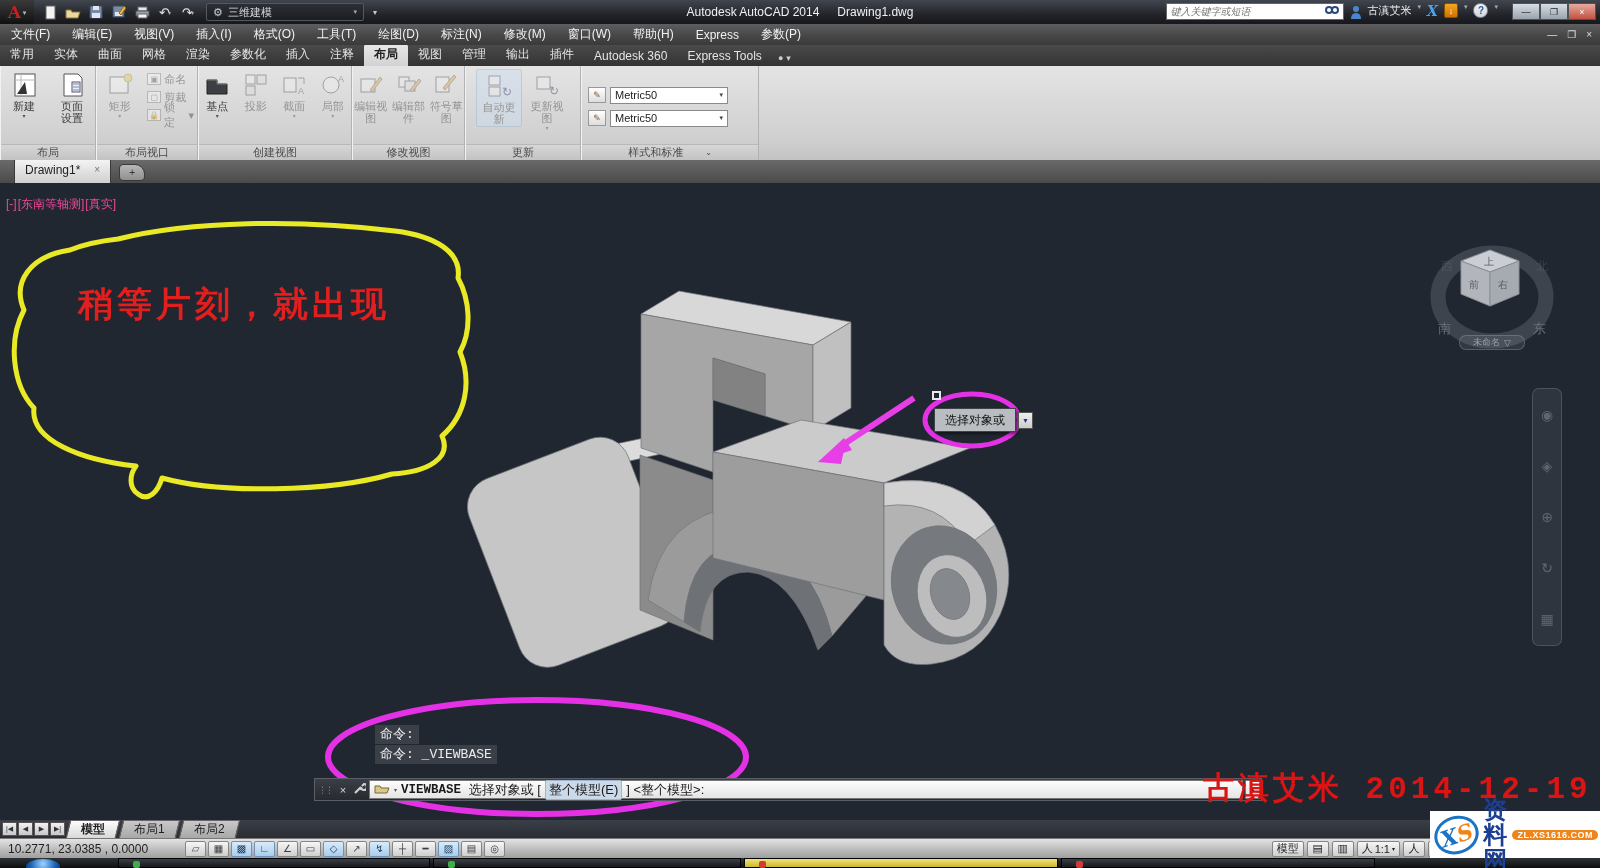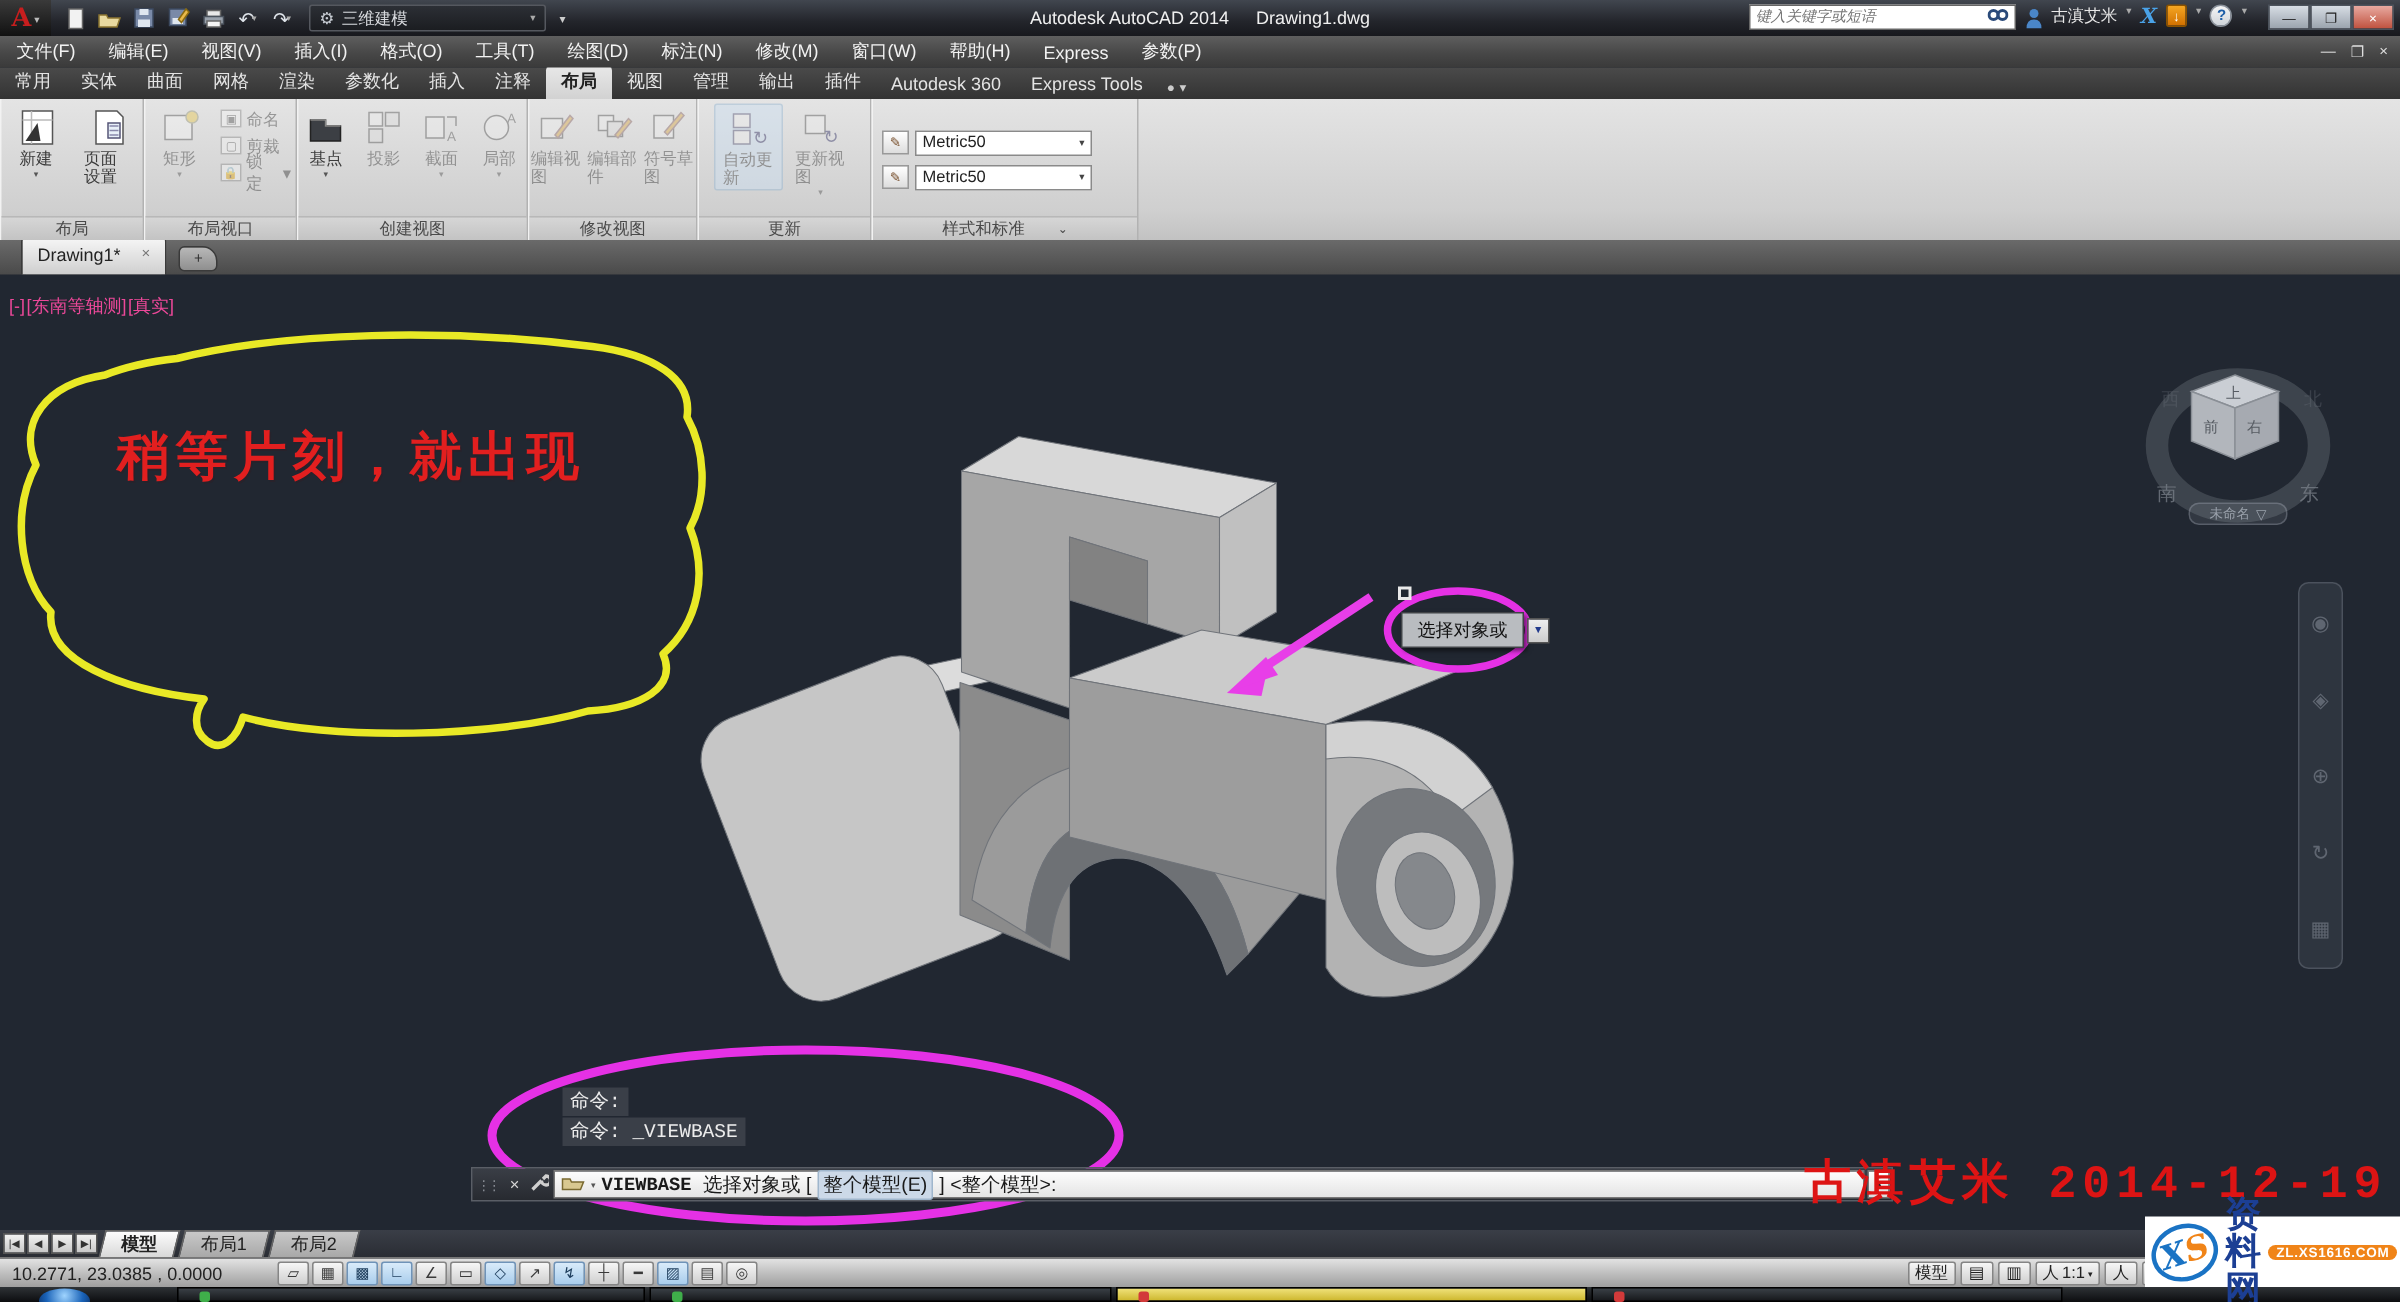--- a/index.html
+++ b/index.html
@@ -40,21 +40,21 @@
   .rtab{padding:2px 10px 3px;font-size:12px;cursor:default}
   .rtab.active{background:linear-gradient(#e8e8e8,#d2d2d2);color:#222;border-radius:3px 3px 0 0;font-weight:bold}
   .rcloud{margin-left:6px;display:flex;align-items:center;gap:3px;color:#ccc;font-size:9px;padding-bottom:3px}
   
   #panels{top:66px;left:0;width:1600px;height:94px;background:linear-gradient(#e4e4e4,#cfcfcf 80%,#c2c2c2);display:flex;z-index:27}
   .panel{height:94px;border-right:1px solid #b2b2b2;border-left:1px solid #f2f2f2;display:flex;flex-direction:column}
   .pbody{flex:1;display:flex;align-items:flex-start;justify-content:center;gap:2px;padding-top:3px}
   .pfoot{height:16px;background:linear-gradient(#d6d6d6,#c3c3c3);border-top:1px solid #b8b8b8;font-size:11px;color:#4a4a4a;display:flex;align-items:center;justify-content:center;gap:4px}
   .rbtn{display:flex;flex-direction:column;align-items:center;width:46px;padding:1px 0;border-radius:2px;color:#3c3c3c}
   .rbtn .ric{height:30px;display:flex;align-items:center;justify-content:center}
-  .rbtn .rlbl{font-size:11px;line-height:12px}
+  .rbtn .rlbl{font-size:11px;text-align:center;line-height:12px}
   .rbtn .rcar{font-size:6px;color:#555}
   .rbtn.dim{opacity:.45}
   .rbtn.hl{background:#cbdff2;border:1px solid #93b5d2}
   .smallcol{display:flex;flex-direction:column;gap:2px;padding-top:2px}
   .sbtn{display:flex;align-items:center;gap:3px;font-size:11px;color:#3c3c3c;height:16px;padding:0 3px}
   .sbtn.dim{opacity:.45}
   .sico{width:14px;height:12px;border:1px solid #8a8a8a;background:#f4f4f4;display:flex;align-items:center;justify-content:center;font-size:8px;color:#555}
   .stylerow{display:flex;align-items:center;gap:4px;margin:2px 6px}
   .styleico{width:18px;height:16px;border:1px solid #999;background:linear-gradient(#fff,#ddd);display:flex;align-items:center;justify-content:center;font-size:9px;color:#7a5230}
   .styledd{width:118px;height:17px;background:#fff;border:1px solid #8a8a8a;display:flex;align-items:center;font-size:11px;color:#222;padding:0 4px;justify-content:space-between}

